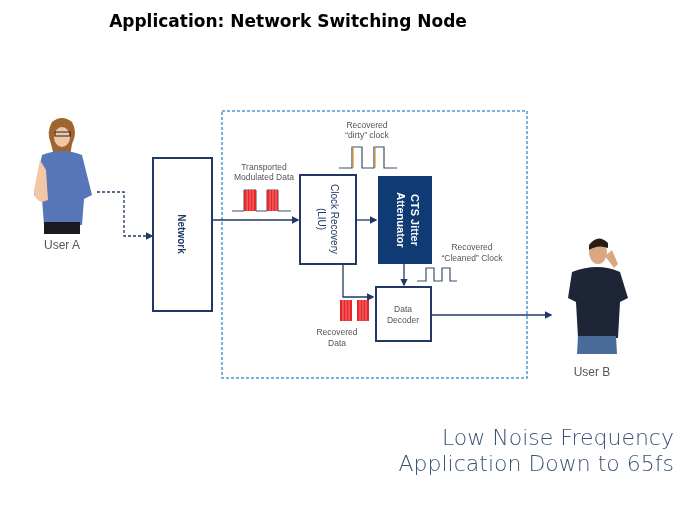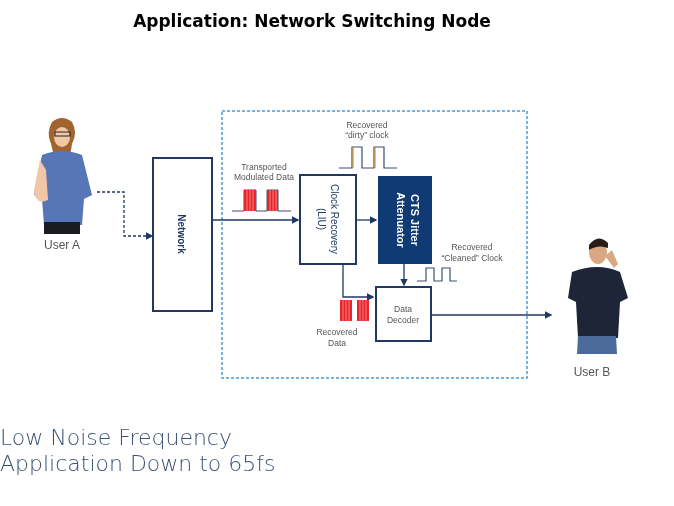--- a/index.html
+++ b/index.html
@@ -1,20 +1,20 @@
 <!DOCTYPE html>
 <html><head>
 <meta charset="utf-8">
 <style>
   html, body { margin: 0; padding: 0; background: #ffffff; }
   body { width: 674px; height: 506px; position: relative; overflow: hidden;
          font-family: "DejaVu Sans", sans-serif; }
   .title { position: absolute; left: 0; top: 11px; width: 576px; text-align: center;
-           font-family: "DejaVu Sans", sans-serif; font-weight: bold; font-size: 17px; color: #000; padding-left: 24px; }
-  .tagline { position: absolute; left: 0; top: 425px; width: 674px; text-align: left;
+           font-family: "DejaVu Sans", sans-serif; font-weight: bold; font-size: 17px; color: #000; }
+  .tagline { position: absolute; left: 0; top: 425px; width: 674px; text-align: right;
              font-family: "DejaVu Sans", sans-serif; font-weight: 300; font-size: 22px;
              line-height: 26px; color: #3b5275; }
   svg { position: absolute; left: 0; top: 0; }
   .lbl { font-family: "Liberation Sans", sans-serif; font-size: 8.5px; fill: #555; }
   .user-lbl { font-family: "Liberation Sans", sans-serif; font-size: 12px; fill: #555; }
   .box-lbl { font-family: "Liberation Sans", sans-serif; font-size: 10px; fill: #1f3864; }
   .box-lbl-white { font-family: "Liberation Sans", sans-serif; font-size: 11px; font-weight: bold; fill: #ffffff; }
 </style>
 </head>
 <body>

